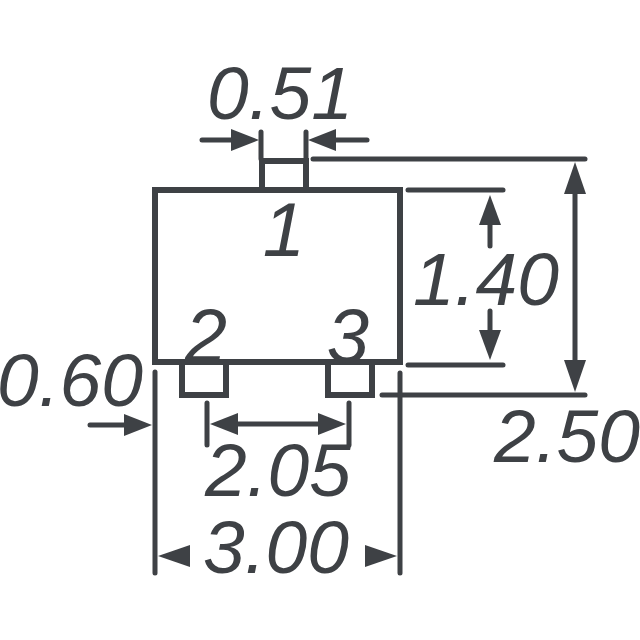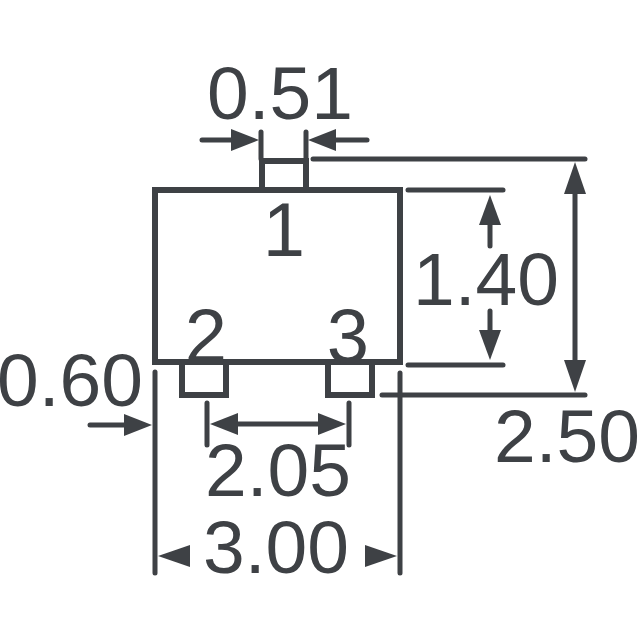--- a/index.html
+++ b/index.html
@@ -7,20 +7,21 @@
     padding: 0;
     width: 640px;
     height: 640px;
     background: #ffffff;
     overflow: hidden;
   }
   .stage {
     position: relative;
     width: 640px;
     height: 632px;
+    font-style: italic;
   }
   svg {
     display: block;
   }
   .dim-text {
     font-family: "Liberation Sans", sans-serif;
     font-size: 75px;
   }
   .pin-text {
     font-family: "Liberation Sans", sans-serif;

